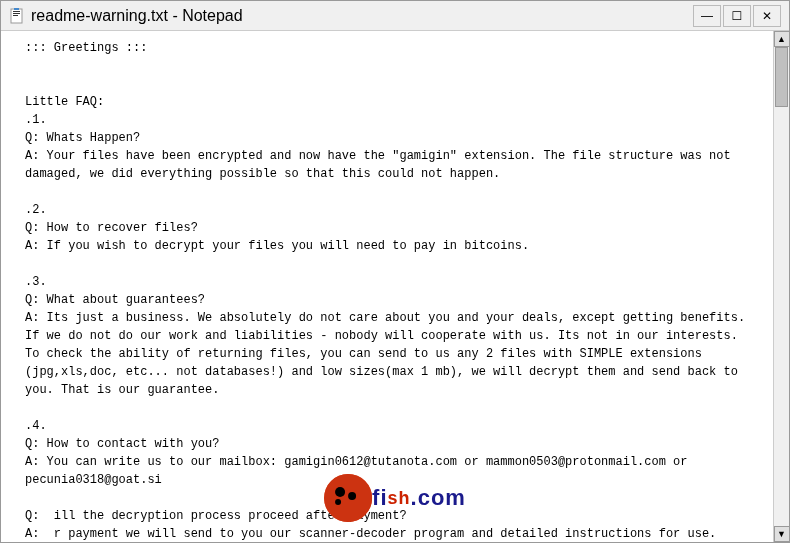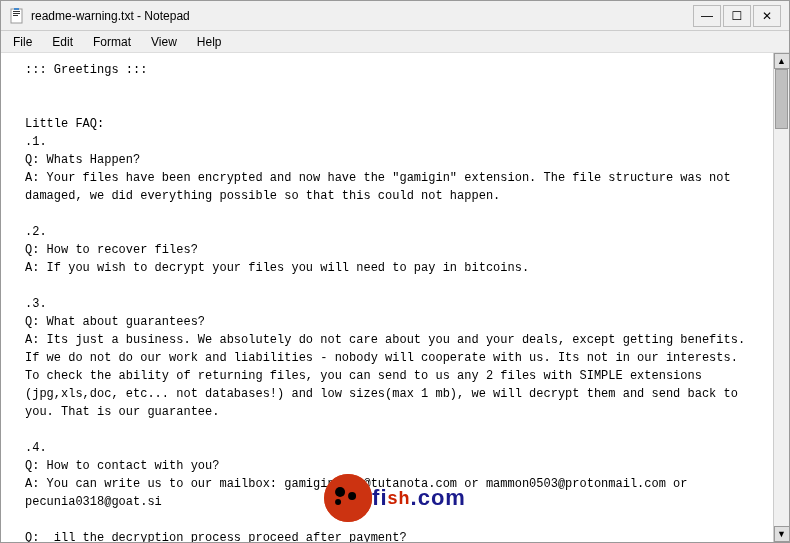--- a/index.html
+++ b/index.html
@@ -42,21 +42,21 @@
       align-items: center;
       gap: 6px;
     }
 
     .title-bar-icon {
       width: 16px;
       height: 16px;
     }
 
     .title-bar-text {
-      font-size: 12px;
+      font-size: 16px;
       color: #000;
     }
 
     .title-bar-buttons {
       display: flex;
       gap: 2px;
     }
 
     .title-bar-btn {
       width: 28px;
@@ -190,27 +190,20 @@
       </svg>
       <span class="title-bar-text">readme-warning.txt - Notepad</span>
     </div>
     <div class="title-bar-buttons">
       <button class="title-bar-btn">—</button>
       <button class="title-bar-btn">☐</button>
       <button class="title-bar-btn close">✕</button>
     </div>
   </div>
 
-  <div class="menu-bar">
-    <span class="menu-item">File</span>
-    <span class="menu-item">Edit</span>
-    <span class="menu-item">Format</span>
-    <span class="menu-item">View</span>
-    <span class="menu-item">Help</span>
-  </div>
 
   <div class="content-wrapper">
     <div class="text-content">::: Greetings :::
 
 
 Little FAQ:
 .1.
 Q: Whats Happen?
 A: Your files have been encrypted and now have the "gamigin" extension. The file structure was not
 damaged, we did everything possible so that this could not happen.

